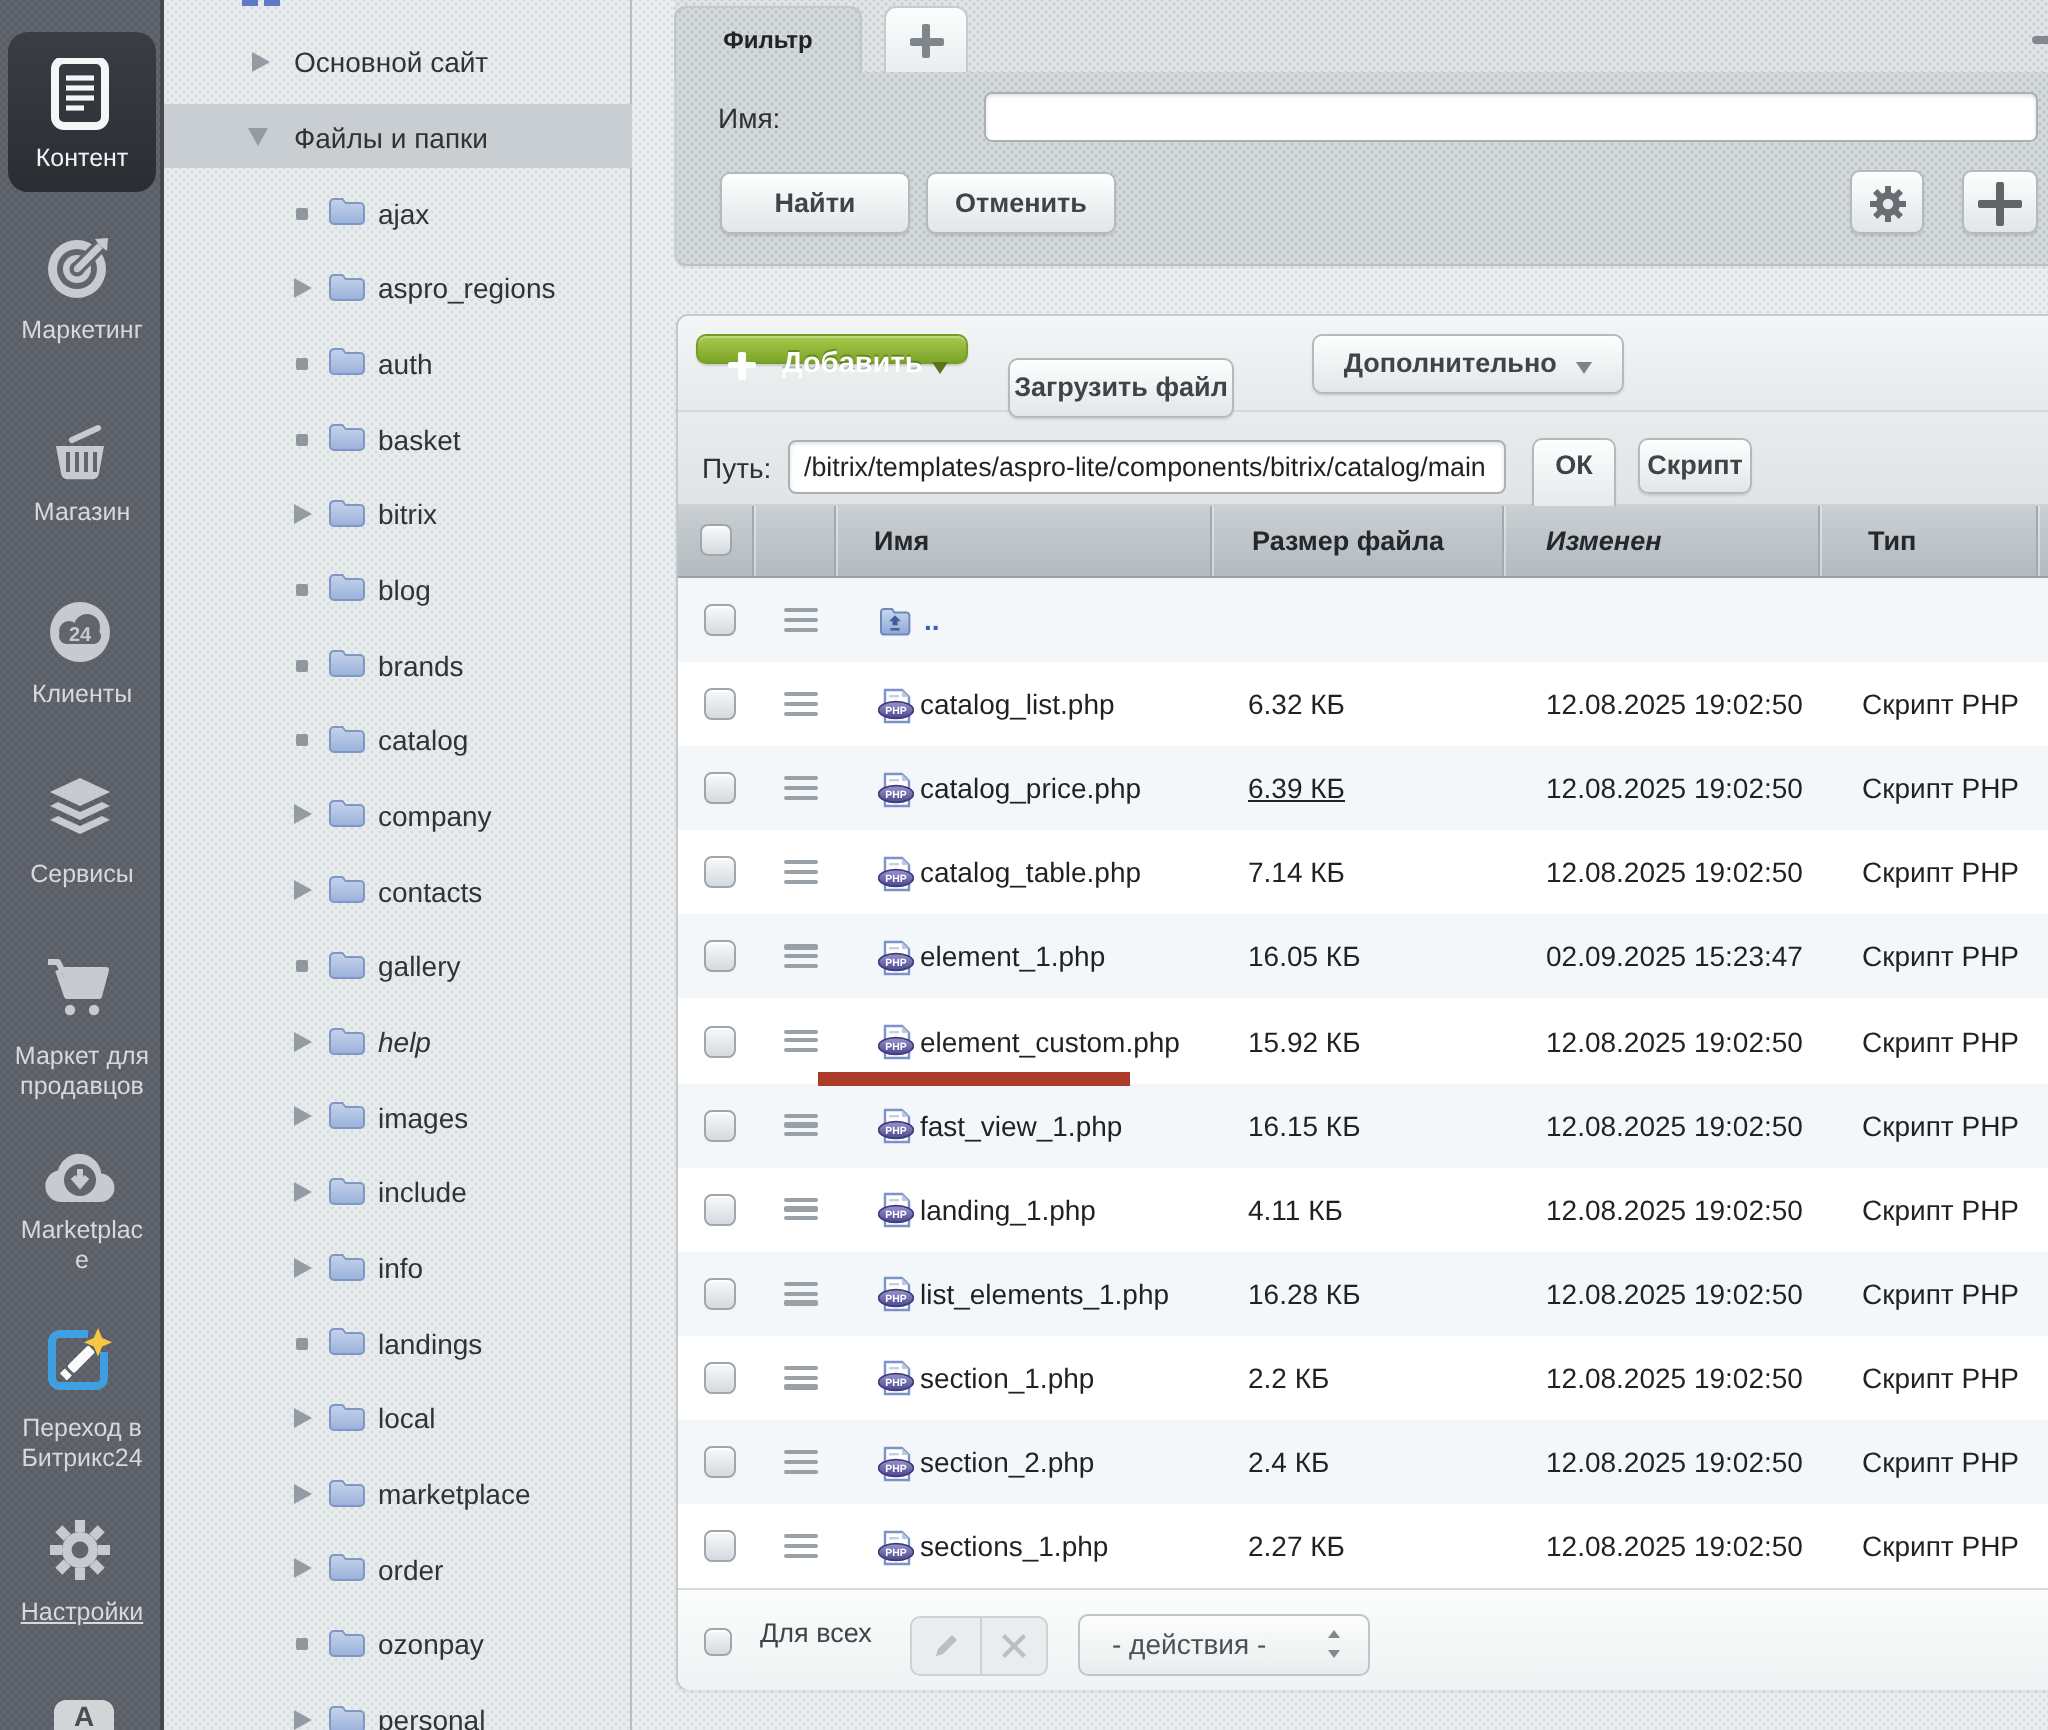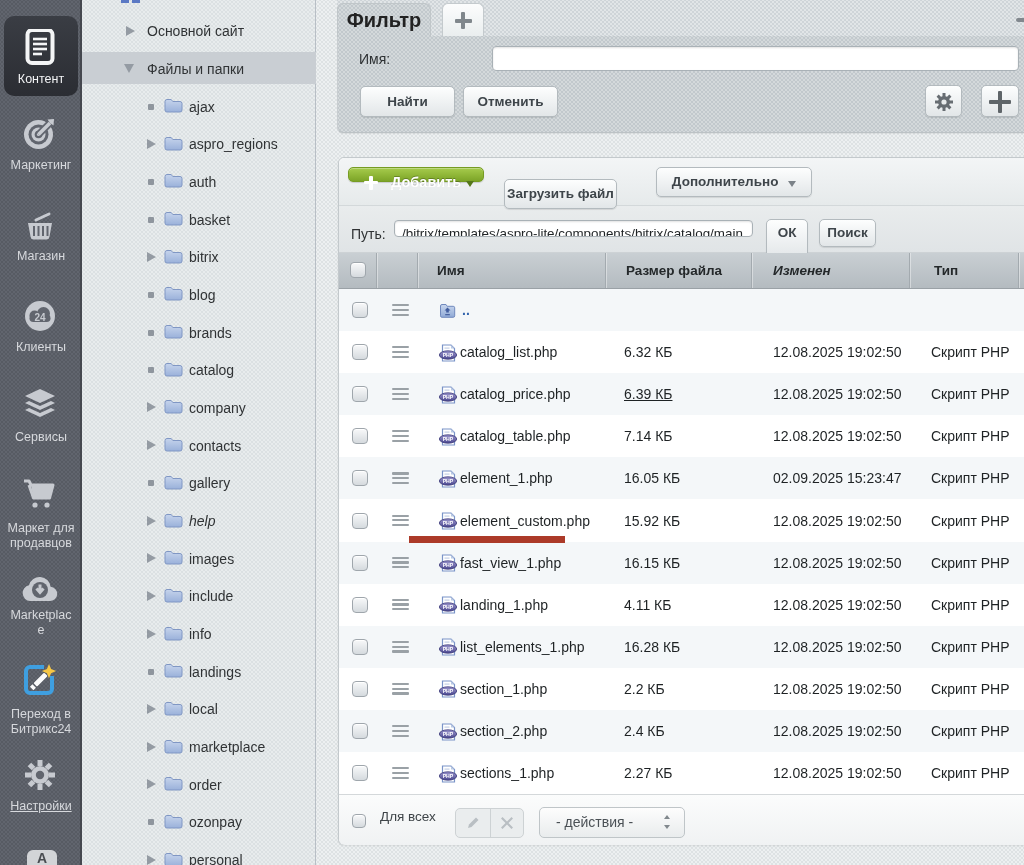--- a/index.html
+++ b/index.html
@@ -25,21 +25,21 @@
   border-top:5.5px solid transparent; border-bottom:5.5px solid transparent; }
 .arrow-d { position:absolute; width:0; height:0; border-top:9px solid #949ba3;
   border-left:5.5px solid transparent; border-right:5.5px solid transparent; }
 .bullet { position:absolute; width:6px; height:6px; background:#8f969e; border-radius:1px; }
 #selrow { position:absolute; left:0; top:52px; width:234px; height:32px; background:#c9ced3; }
 #tabstrip { left:337px; top:0; width:687px; height:36px; background:#e1e5e7;
   background-image: radial-gradient(circle, rgba(168,177,182,.4) 0.6px, transparent 1.1px), radial-gradient(circle, rgba(168,177,182,.4) 0.6px, transparent 1.1px);
   background-size:4px 4px; background-position:0 0, 2px 2px; }
 #tabf { left:337px; top:3px; width:94px; height:34px; background:#d4d9db;
   border:1px solid #c0c6c9; border-bottom:none; border-radius:6px 6px 0 0;
-  font-weight:bold; font-size:20px; color:#222; line-height:33px; text-align:center;
+  font-weight:bold; font-size:12px; color:#222; line-height:33px; text-align:center;
   background-image: radial-gradient(circle, rgba(160,170,176,.45) 0.6px, transparent 1.1px), radial-gradient(circle, rgba(160,170,176,.45) 0.6px, transparent 1.1px);
   background-size:4px 4px; background-position:0 0, 2px 2px; z-index:2; }
 #tabp { left:442px; top:3px; width:42px; height:34px;
   background:linear-gradient(#fcfdfd,#e9edee); border:1px solid #c4cacd; border-bottom:none;
   border-radius:6px 6px 0 0; text-align:center; }
 #fminus { left:1016px; top:18px; width:14px; height:3.5px; background:#82888e; border-radius:2px; }
 #fbody { left:337px; top:36px; width:695px; height:97px; background:#d4d9db;
   background-image: radial-gradient(circle, rgba(160,170,176,.45) 0.6px, transparent 1.1px), radial-gradient(circle, rgba(160,170,176,.45) 0.6px, transparent 1.1px);
   background-size:4px 4px; background-position:0 0, 2px 2px;
   border-bottom:1px solid #bcc2c5; border-left:1px solid #c8cdd0; border-radius:0 0 0 6px;
@@ -434,23 +434,23 @@
  <span style="position:absolute;left:15px;top:7.5px;width:14px;height:14px;">
    <i style="position:absolute;left:0;top:5.2px;width:14px;height:3.6px;background:#fff;border-radius:1px;"></i>
    <i style="position:absolute;left:5.2px;top:0;width:3.6px;height:14px;background:#fff;border-radius:1px;"></i>
       </span>
  <span style="position:absolute;left:42px;top:6px;font-weight:bold;font-size:14.5px;color:#fff;text-shadow:0 -1px 0 rgba(0,0,0,.25);">Добавить</span>
  <span style="position:absolute;left:117px;top:13px;width:0;height:0;border-top:6px solid #55771a;border-left:4.5px solid transparent;border-right:4.5px solid transparent;"></span>
 </div>
 <div class="btn" style="left:165px;top:21px;width:113px;height:30px;line-height:28px;">Загрузить файл</div>
 <div class="btn" style="left:317px;top:9px;width:156px;height:30px;line-height:28px;">Дополнительно <span class="chev" style="position:relative;top:1px;margin-left:6px;"></span></div>
 <div class="lbl" style="left:12px;top:68px;">Путь:</div>
-<div class="inp" style="left:55px;top:62px;width:359px;height:17px;font-size:13.4px;color:#1e2224;line-height:25px;padding-left:7px;white-space:nowrap;overflow:hidden;">/bitrix/templates/aspro-lite/components/bitrix/catalog/main</div>
+<div class="inp" style="left:55px;top:62px;width:359px;height:27px;font-size:13.4px;color:#1e2224;line-height:25px;padding-left:7px;white-space:nowrap;overflow:hidden;">/bitrix/templates/aspro-lite/components/bitrix/catalog/main</div>
 <div class="btn" style="left:427px;top:61px;width:42px;height:40px;line-height:26px;">ОК</div>
-<div class="btn" style="left:480px;top:61px;width:57px;height:28px;line-height:26px;">Поиск</div>
+<div class="btn" style="left:480px;top:61px;width:57px;height:28px;line-height:26px;">Скрипт</div>
 <div style="position:absolute;left:0;top:95px;width:100%;height:36px;background:linear-gradient(#c9cfd3,#b4bbc0);border-bottom:1px solid #9aa1a6;font-weight:bold;font-size:13.5px;color:#24282a;">
 <div class="hsep" style="left:37px;"></div>
 <div class="hsep" style="left:78px;"></div>
 <div class="hsep" style="left:266px;"></div>
 <div class="hsep" style="left:412px;"></div>
 <div class="hsep" style="left:570px;"></div>
 <div class="hsep" style="left:679px;"></div>
 <div class="cbx" style="left:11px;top:9px;"></div>
 <div class="hlbl" style="left:98px;">Имя</div>
 <div class="hlbl" style="left:287px;">Размер файла</div>

